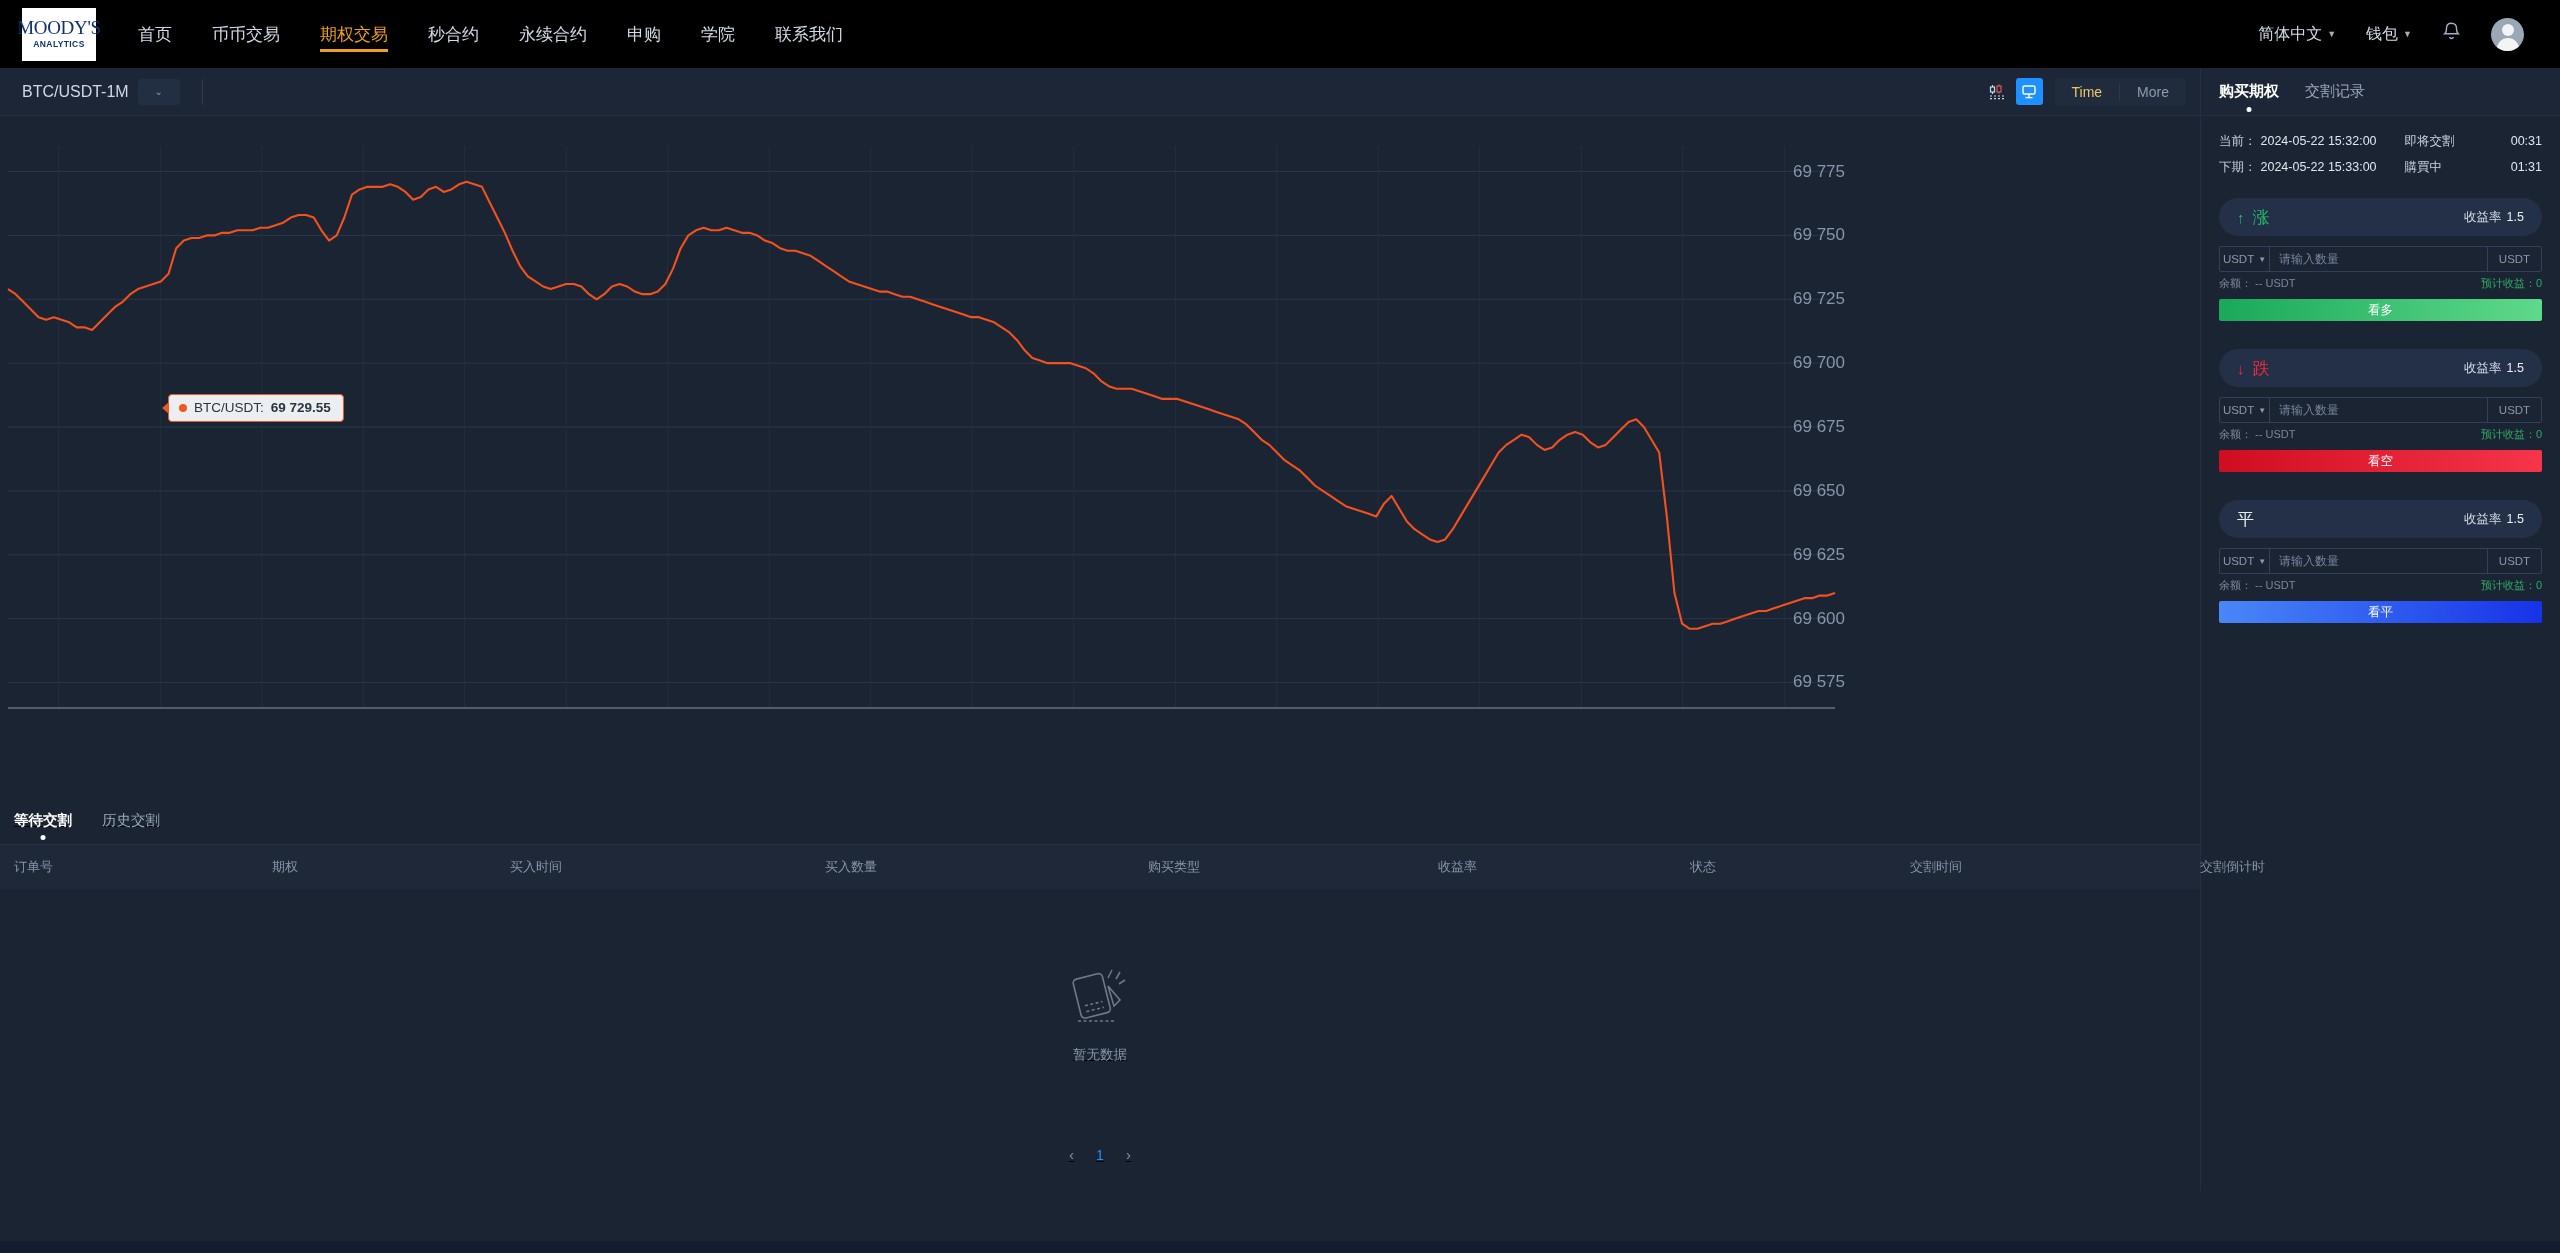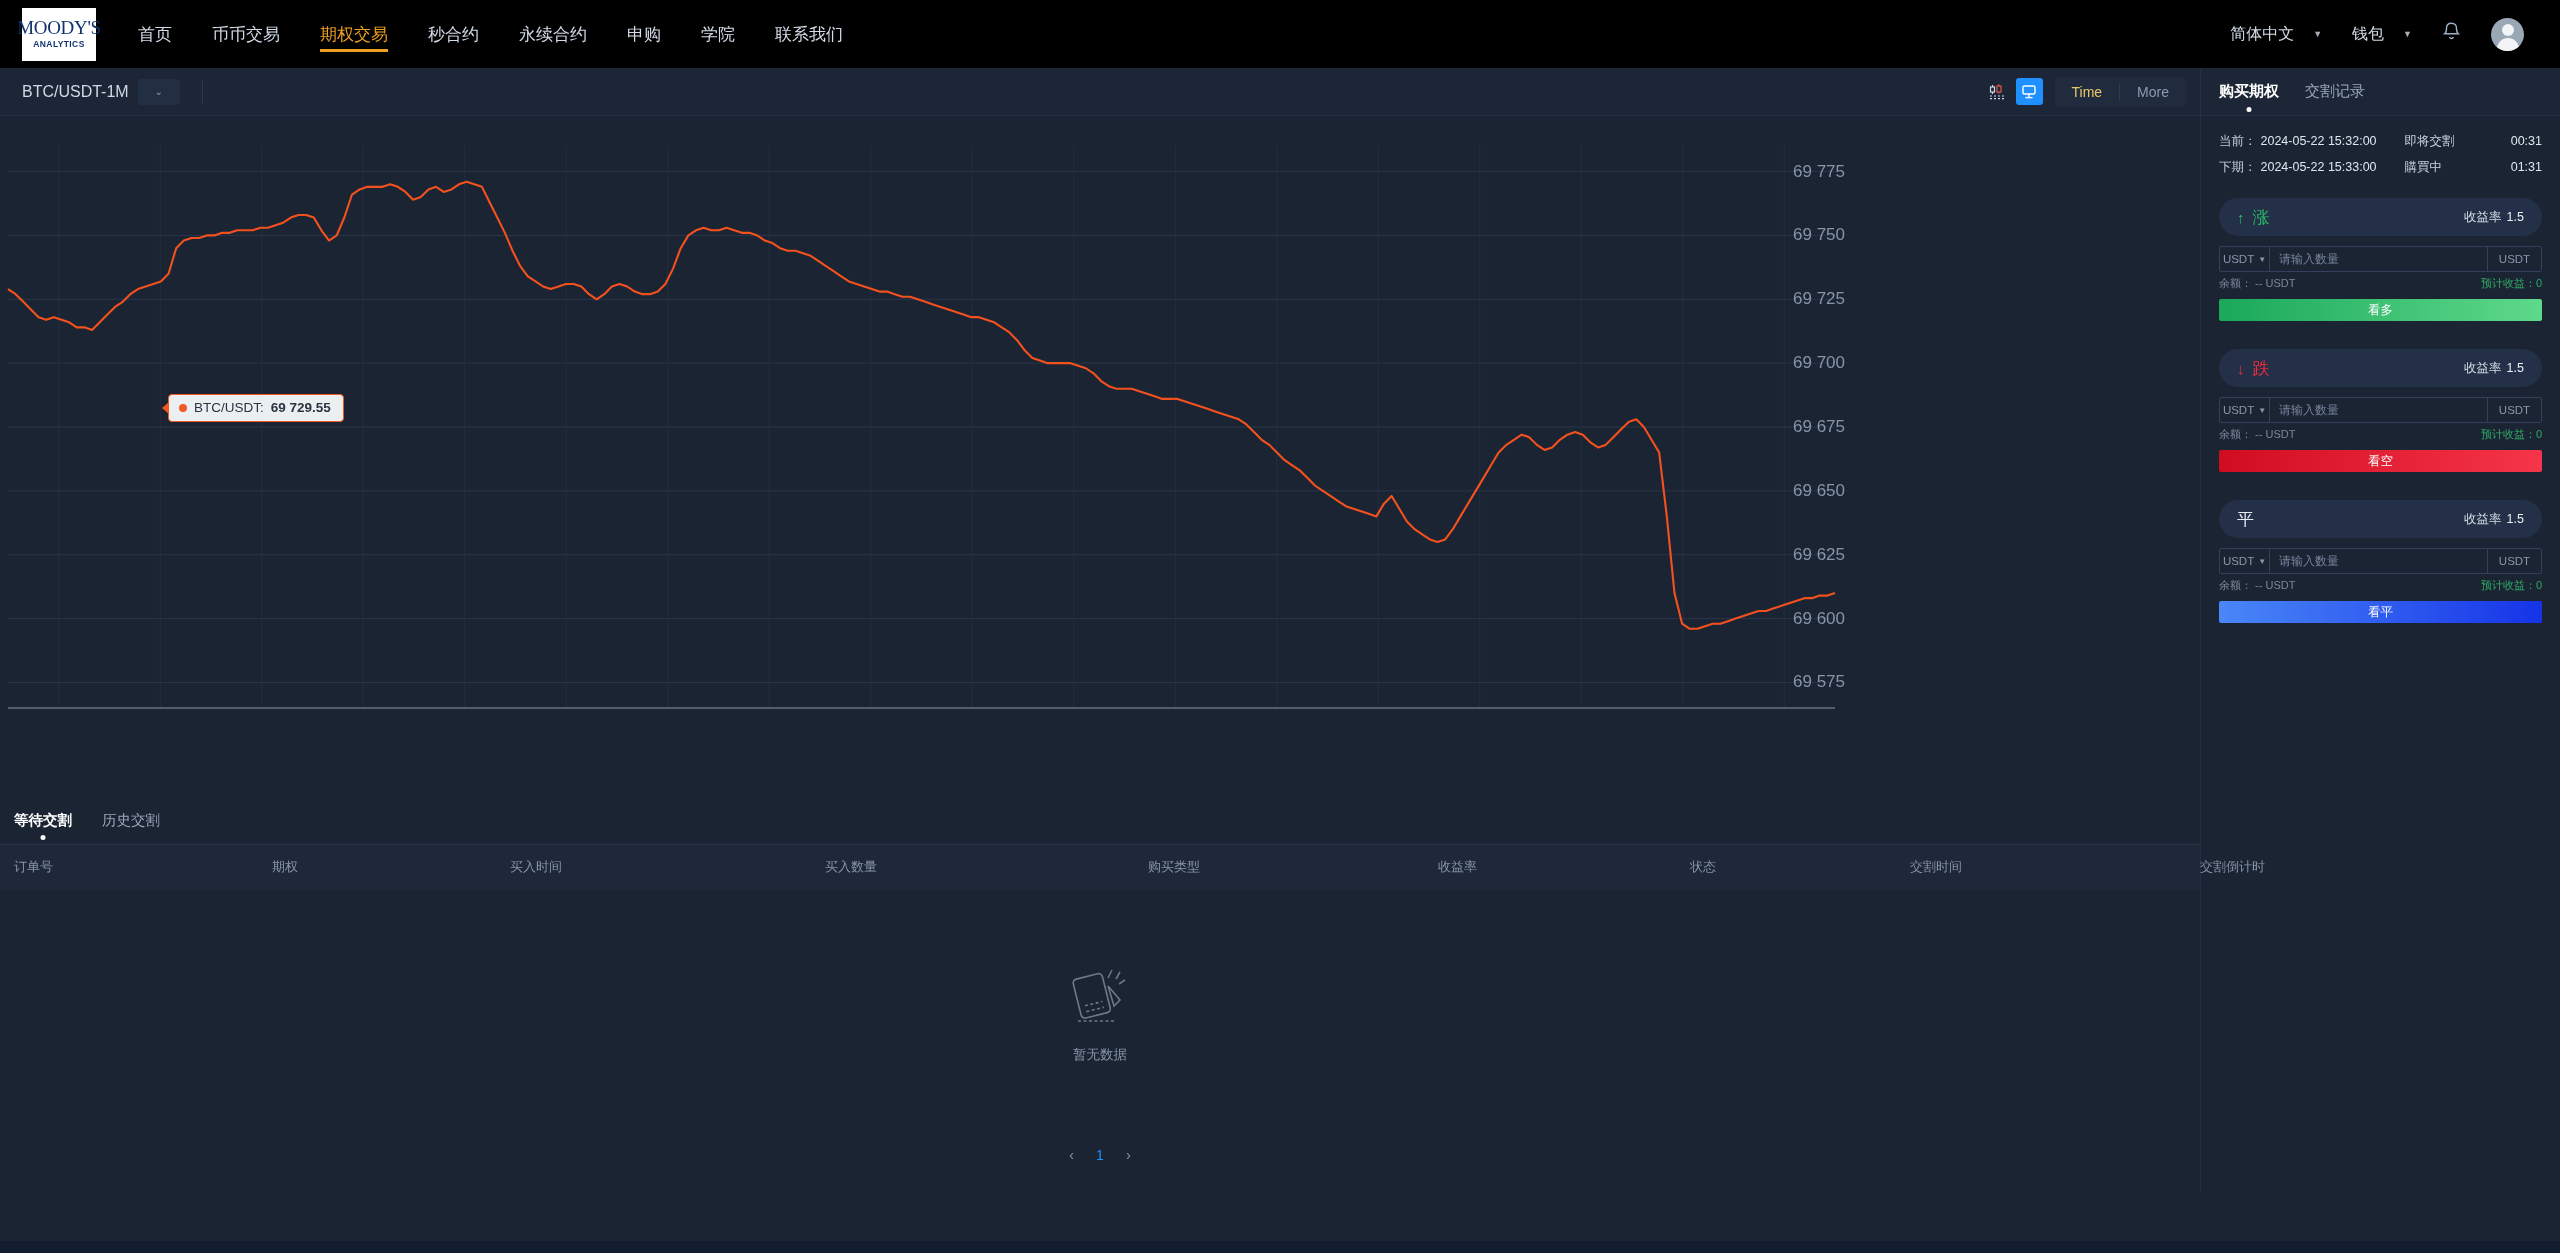--- a/index.html
+++ b/index.html
@@ -40,21 +40,21 @@
     cursor: pointer; white-space: nowrap;
   }
   .nav-item.active { color: #f0a020; }
   .nav-item.active::after {
     content: ""; position: absolute; left: 20px; right: 20px; bottom: 16px;
     height: 3px; background: #f0a020;
   }
   .nav-right {
     margin-left: auto; display: flex; align-items: center; gap: 30px; padding-right: 14px;
   }
-  .nav-r-item { color: #d3dbe8; font-size: 16px; cursor: pointer; display: flex; align-items: center; gap: 19px; }
+  .nav-r-item { color: #d3dbe8; font-size: 16px; cursor: pointer; display: flex; align-items: center; gap: 5px; }
   .caret { font-size: 9px; opacity: .8; }
   .bell { color: #9fb0c7; font-size: 19px; cursor: pointer; }
   .avatar {
     width: 33px; height: 33px; border-radius: 50%;
     background: #9aa7b5; overflow: hidden; position: relative; cursor: pointer;
   }
   .avatar::before {
     content: ""; position: absolute; left: 50%; top: 6px; width: 12px; height: 12px;
     border-radius: 50%; background: #f2f4f6; transform: translateX(-50%);
   }
@@ -181,21 +181,21 @@
     align-items: center; justify-content: center;
     font-size: 12.5px; color: #ffffff; cursor: pointer; border: none; width: 100%;
     font-family: "Liberation Sans", sans-serif;
   }
   .act-btn.up   { background: linear-gradient(90deg, #1aa85a, #5fd98b); }
   .act-btn.down { background: linear-gradient(90deg, #d00d20, #f6344a); }
   .act-btn.flat { background: linear-gradient(90deg, #4a87f7, #1633e8); }
   .blk-gap { height: 18px; }
 
   
-  .orders { background: #1b2433; padding-top: 10px; }
+  .orders { background: #1b2433; padding-top: 10px; text-decoration: underline; }
   .ot-tabs {
     display: flex; align-items: center; gap: 30px; padding: 6px 14px 0;
     height: 38px; position: relative;
   }
   .ot-tab { color: #9aa8bb; font-size: 14.5px; cursor: pointer; position: relative; }
   .ot-tab.active { color: #ffffff; font-weight: bold; }
   .ot-tab.active::after {
     content: ""; position: absolute; left: 50%; bottom: -10px; transform: translateX(-50%);
     width: 5px; height: 5px; border-radius: 50%; background: #ffffff;
   }

